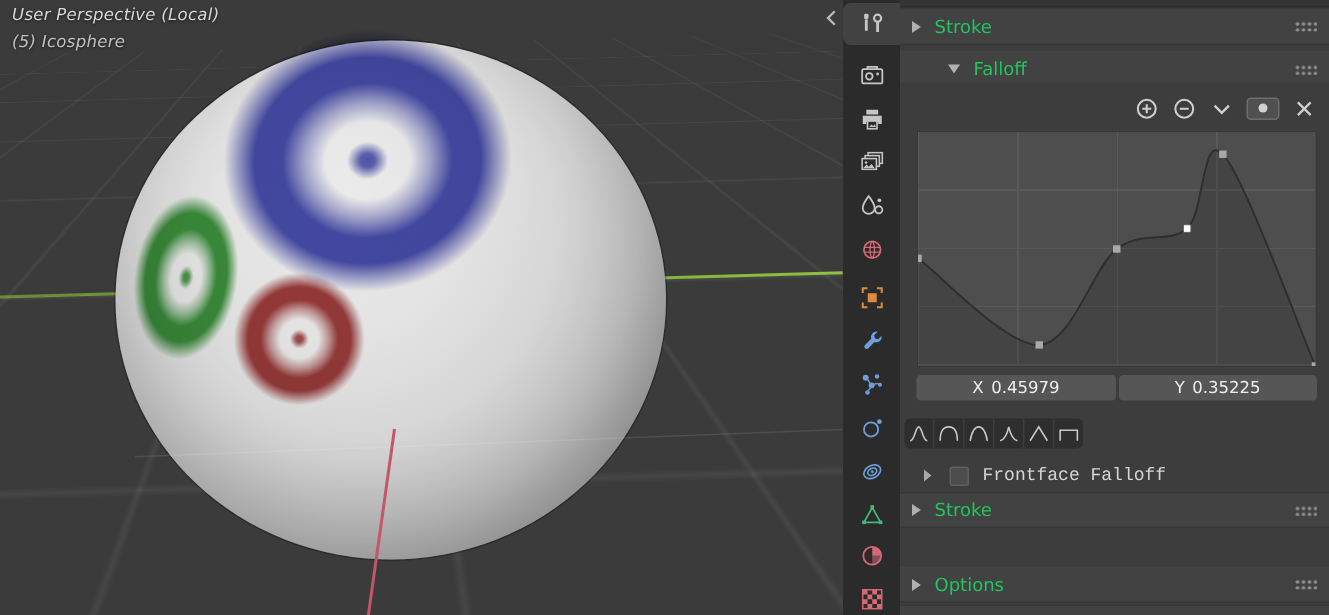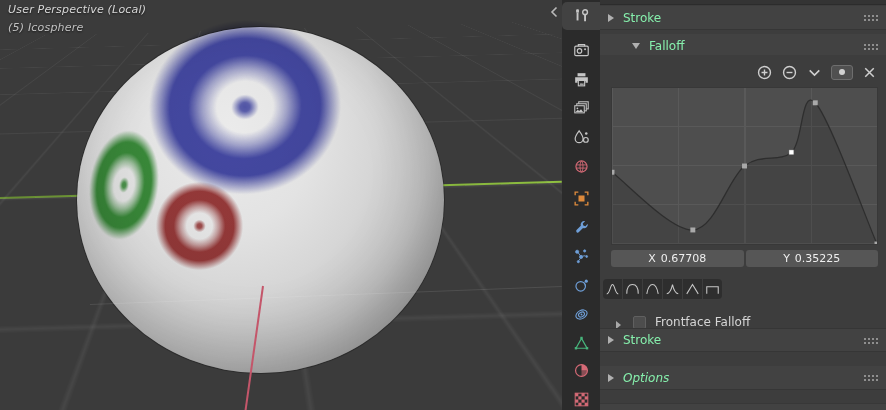--- a/index.html
+++ b/index.html
@@ -42,21 +42,21 @@
     align-items:center; justify-content:center; cursor:pointer; }
   .tab svg { width:19px; height:19px; }
   .tab.active { background:#424242; border-radius:5px 0 0 5px; }
 
   
   .props { position:absolute; left:600px; top:0; width:286px; height:410px; background:#3d3d3d; }
   .prev-sliver { position:absolute; top:0; left:0; right:0; height:5px; background:#343434;
     border-bottom:1px solid #2c2c2c; }
   .hrow { position:absolute; left:0; right:0; height:24px; background:#424242;
     border-bottom:1px solid #363636; display:flex; align-items:center; padding:0 8px; }
-  .hrow .label { font-size:12px; color:#86efac; margin-left:9px; }
+  .hrow .label { font-size:12px; color:#22c55e; margin-left:9px; }
   .arrow-r { width:0; height:0; border-left:6px solid #b0b0b0;
     border-top:4px solid transparent; border-bottom:4px solid transparent; }
   .arrow-d { width:0; height:0; border-top:6px solid #b0b0b0;
     border-left:4px solid transparent; border-right:4px solid transparent; }
   .dots { margin-left:auto; width:15px; height:7px;
     background-image:radial-gradient(#8f8f8f 1px, transparent 1.2px);
     background-size:4px 4px; background-position:0 0; }
 
   .falloff-body { position:absolute; left:0; top:55px; width:286px; height:273px; background:#3d3d3d; }
   .curve-toolbar { position:absolute; top:9px; right:8px; height:16px; display:flex;
@@ -79,32 +79,32 @@
     align-items:center; justify-content:center; gap:5px; font-size:11px; color:#eeeeee; cursor:pointer; }
 
   .presets-row { position:absolute; left:3px; top:224px; height:20px; display:flex; gap:1px; }
   .preset-btn { width:19px; height:20px; background:#2e2e2e; display:flex;
     align-items:center; justify-content:center; cursor:pointer; }
   .preset-btn:first-child { border-radius:4px 0 0 4px; }
   .preset-btn:last-child { border-radius:0 4px 4px 0; }
   .preset-btn svg { width:15px; height:12px; }
 
   .frontface-row { position:absolute; left:0; top:250px; width:274px; height:24px;
-    display:flex; align-items:flex-end; }
+    display:flex; align-items:center;font-family:Liberation Mono, monospace; }
   .ff-arrow { margin-left:16px; width:0; height:0; border-left:5px solid #a8a8a8;
     border-top:4px solid transparent; border-bottom:4px solid transparent; }
   .checkbox { margin-left:12px; width:13px; height:13px; background:#4d4d4d;
     border:1px solid #606060; border-radius:2px; cursor:pointer; }
   .ff-label { margin-left:9px; font-size:12px; color:#d5d5d5; }
 
   .row-stroke   { top:6px; }
   .row-falloffh { top:34px; border-bottom:none;padding-left:32px; }
   .row-display  { top:328px; border-top:1px solid #363636; }
   .row-symmetry { top:353px; }
-  .row-options  { top:366px;font-style:italic; }
+  .row-options  { top:378px; }
   .row-partial  { position:absolute; top:403px; left:0; right:0; height:7px;
     background:#424242; border-top:1px solid #383838; }
 </style>
 </head>
 <body>
 
 <div class="stage">
 
   <div class="viewport">
     <div class="floor"></div>
@@ -293,21 +293,21 @@
             <rect x="131" y="76.5" width="5" height="5" fill="#a9a9a9" stroke="none" stroke-width="0.5"></rect>
             <rect x="178.28036" y="62.675" width="5" height="5" fill="#ffffff" stroke="#555" stroke-width="0.5"></rect>
             <rect x="202.28900000000002" y="12.509999999999996" width="5" height="5" fill="#a9a9a9" stroke="none" stroke-width="0.5"></rect>
             <rect x="264.5" y="155.5" width="5" height="5" fill="#a9a9a9" stroke="none" stroke-width="0.5"></rect>
           </svg>
       </div>
 
       <div class="value-row">
         <div class="value-field">
           <span>X</span>
-          <span>0.67708</span>
+          <span>0.45979</span>
         </div>
         <div class="value-field">
           <span>Y</span>
           <span>0.35225</span>
         </div>
       </div>
 
       <div class="presets-row">
         <span class="preset-btn">
           <svg viewBox="0 0 17 13" fill="none" stroke="#c8c8c8" stroke-width="1.2">

